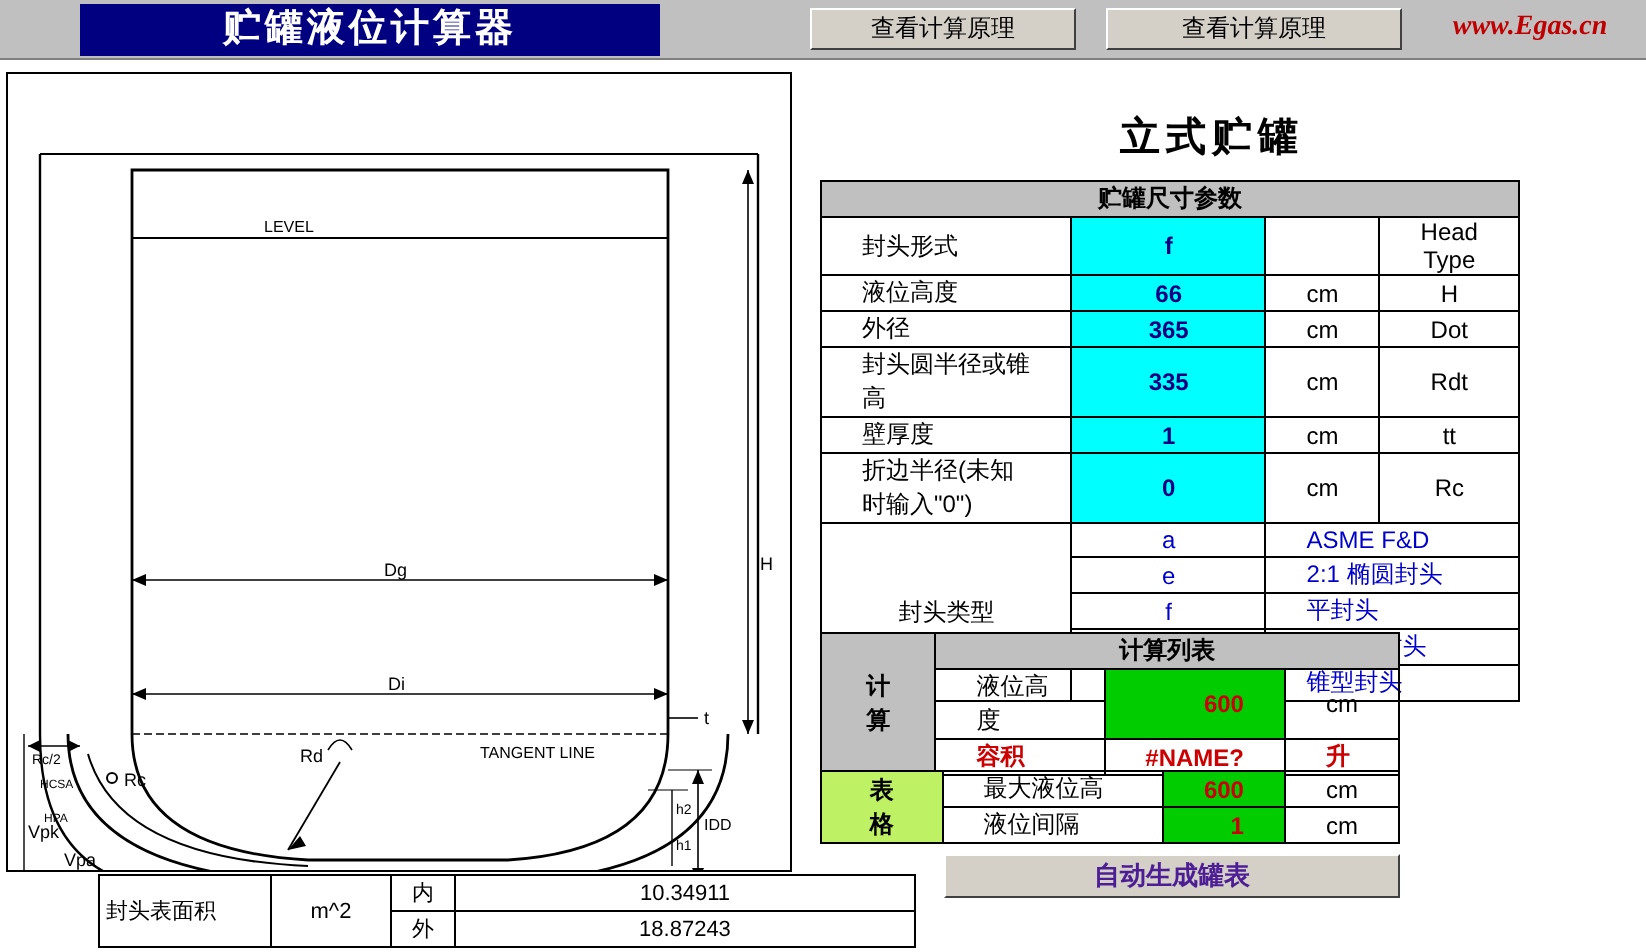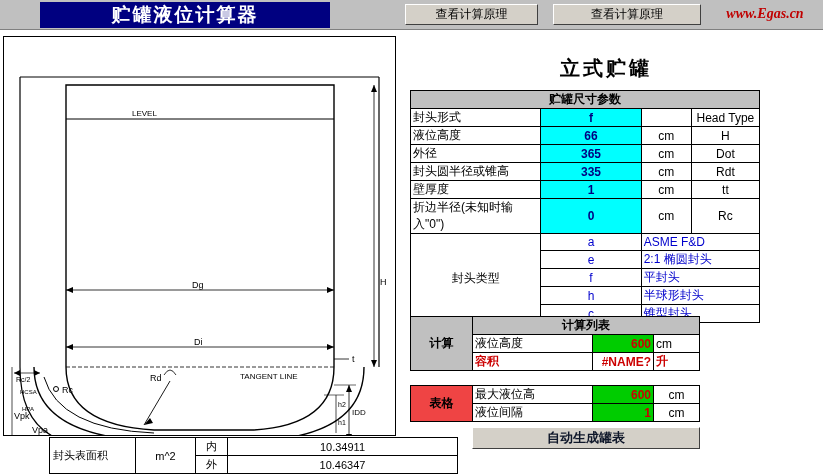--- a/index.html
+++ b/index.html
@@ -58,21 +58,21 @@
   .st-label { width:86px; }
   .st-unit { width:60px; text-align:center; }
   .st-in { width:32px; text-align:center; }
   .st-val { text-align:center; }
   
   #right-title {
     position:absolute; left:560px; top:55px; width:180px;
     font-size:20px; font-weight:bold; text-align:left; letter-spacing:3px;
   }
   table.grid { border-collapse:collapse; }
-  table.grid td { border:1px solid #000000; height:17px; padding:0 2px; font-size:12px; }
+  table.grid td { border:1px solid #000000; height:17px; padding:0 20px; font-size:12px; }
   #param-table {
     position:absolute; left:410px; top:90px; width:350px;
   }
   .hdr { background:#c0c0c0; text-align:center; font-weight:bold; }
   .lbl { width:130px; }
   .val { width:100px; text-align:center; background:#00ffff; color:#000080; font-weight:bold; }
   .unit { width:50px; text-align:center; }
   .sym { width:68px; text-align:center; }
   .typecell { color:#0000cc; text-align:center; }
   .typename { color:#0000cc; padding-left:6px; }
@@ -80,26 +80,26 @@
     position:absolute; left:410px; top:316px; width:290px;
   }
   .c-head { background:#c0c0c0; font-weight:bold; text-align:center; width:62px; }
   .c-lbl { width:120px; padding-left:4px; }
   .c-green { background:#00cc00; color:#cc0000; text-align:right; padding-right:4px; font-weight:bold;margin-left:20px; }
   .c-red { color:#cc0000; text-align:right; padding-right:4px; font-weight:bold; }
   .c-unit { width:46px; text-align:left; padding-left:3px; }
   #table-table {
     position:absolute; left:410px; top:385px; width:290px;
   }
-  .t-head { background:#ef4444; font-weight:bold; text-align:center; width:62px; }
+  .t-head { background:#bef264; font-weight:bold; text-align:center; width:62px; }
   #gen-btn {
     position:absolute; left:472px; top:427px; width:228px; height:22px;
     background:#d4d0c8; border:1px solid #ffffff;
     border-right-color:#404040; border-bottom-color:#404040;
-    color:#0f172a; font-weight:bold; font-size:13px;
+    color:#4c1d95; font-weight:bold; font-size:13px;
     text-align:center; line-height:20px;
   }
   text { font-family:"Liberation Sans", sans-serif; }
 </style>
 </head>
 <body>
 
 <div id="topbar">
   <div id="title-banner">贮罐液位计算器</div>
   <div class="topbtn" id="btn-principle">查看计算原理</div>
@@ -178,21 +178,21 @@
 <table id="surface-table">
   <tbody>
       <tr>
     <td class="st-label" rowspan="2">封头表面积</td>
     <td class="st-unit" rowspan="2">m^2</td>
     <td class="st-in">内</td>
     <td class="st-val">10.34911</td>
   </tr>
   <tr>
     <td class="st-in">外</td>
-    <td class="st-val">10.46347</td>
+    <td class="st-val">18.87243</td>
   </tr>
 </tbody>
   </table>
 
 <div id="right-title">立式贮罐</div>
 
 <table class="grid" id="param-table">
   <tbody>
       <tr>
     <td class="hdr" colspan="4">贮罐尺寸参数</td>

